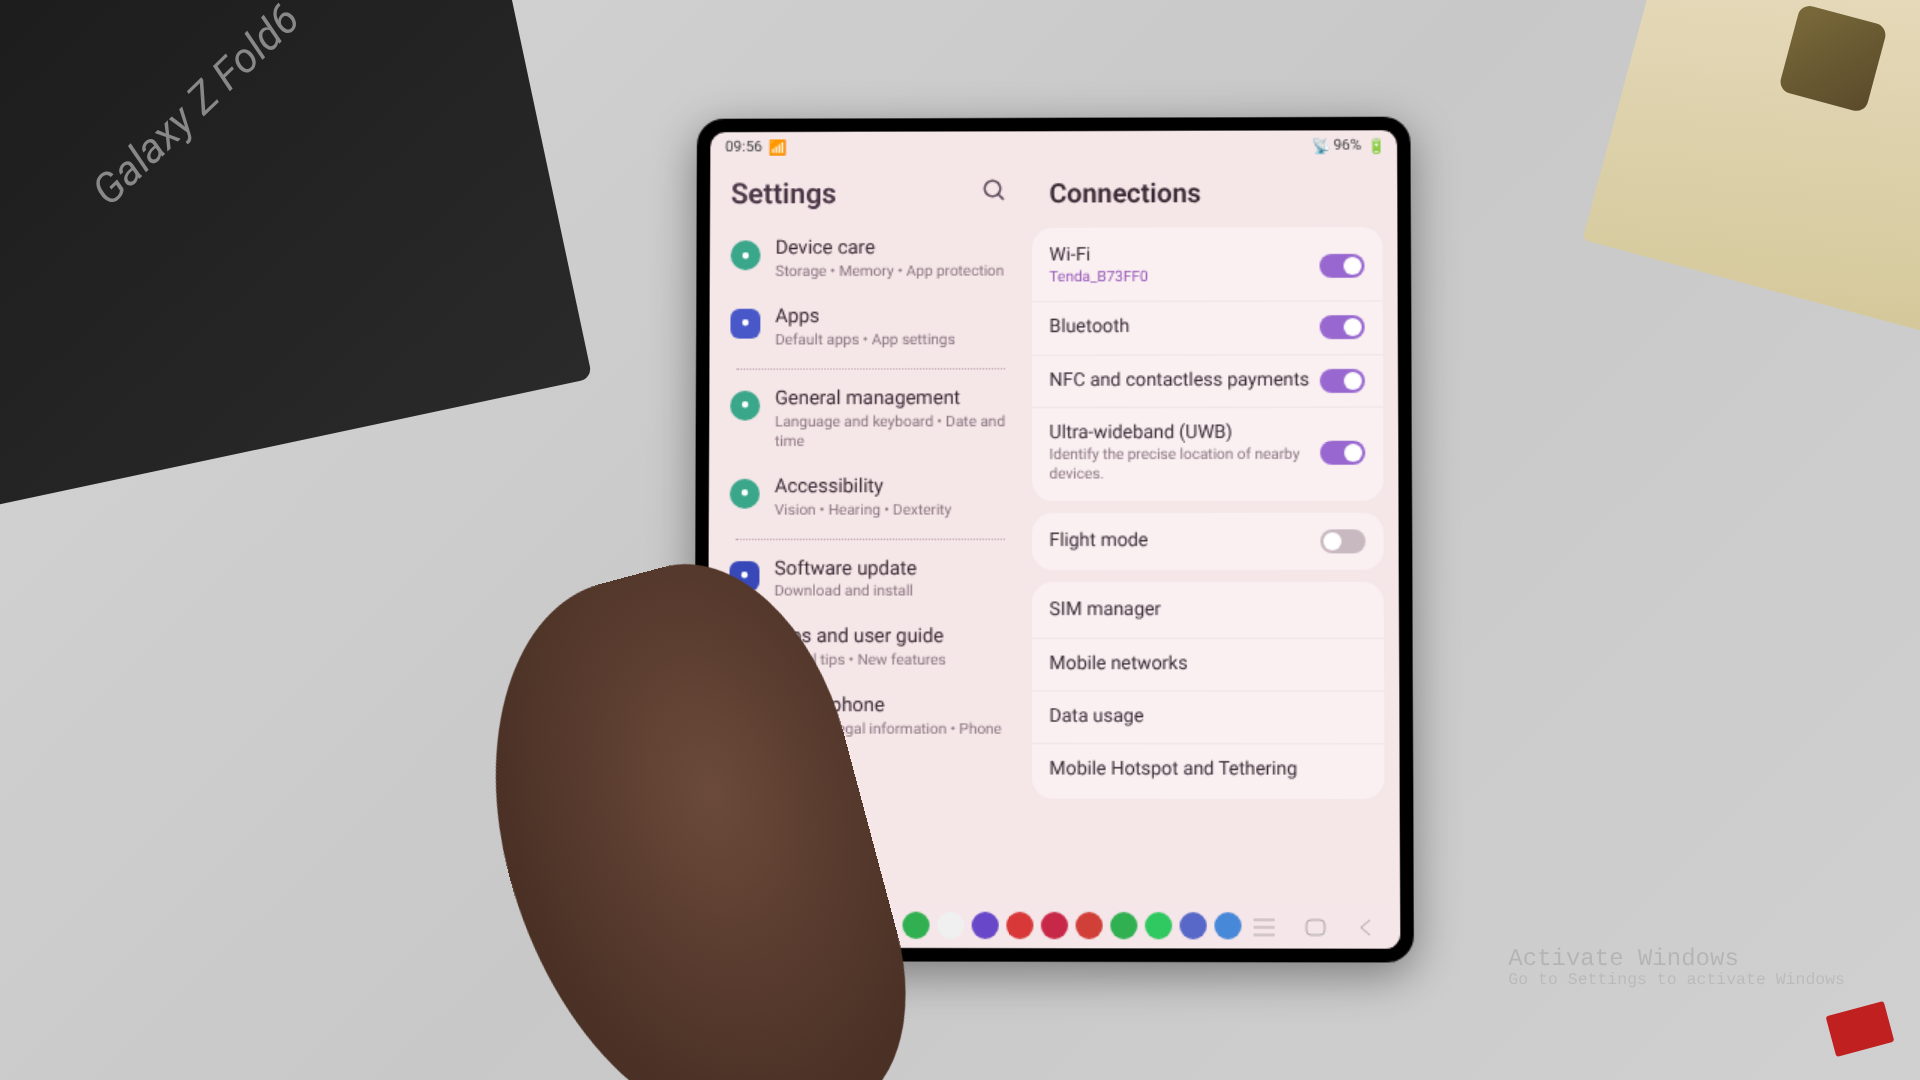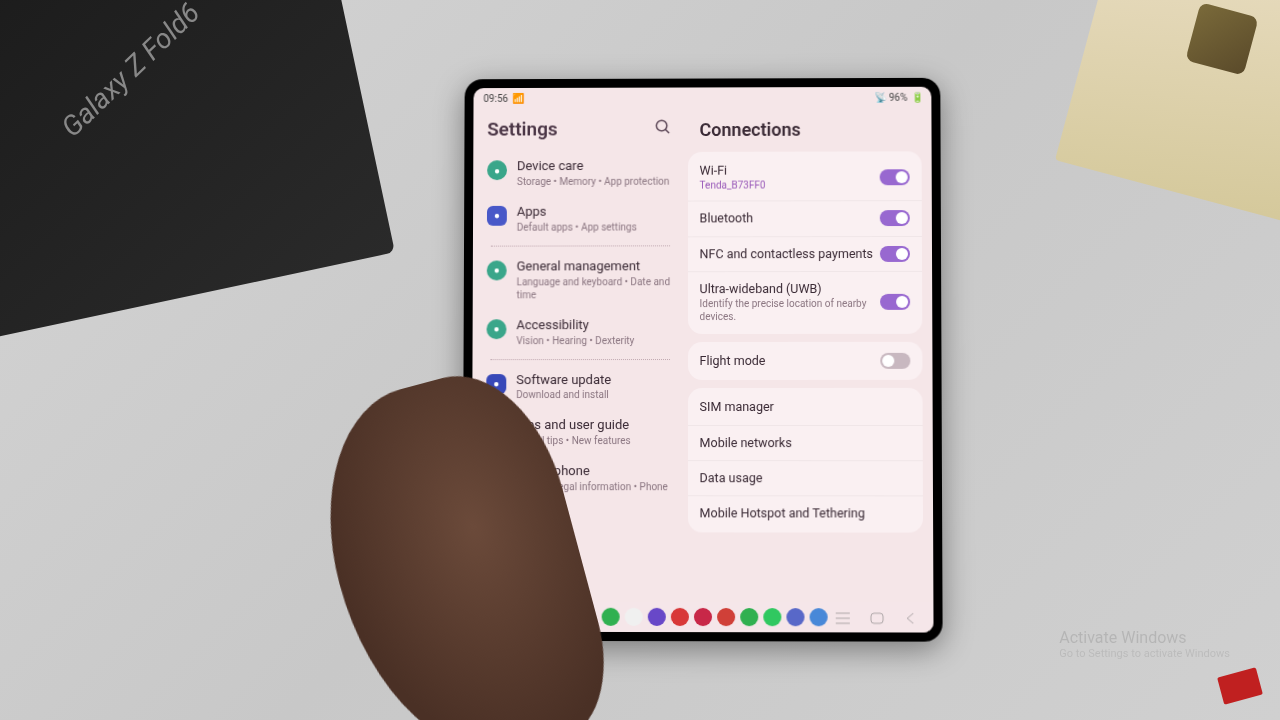--- a/index.html
+++ b/index.html
@@ -62,20 +62,21 @@
     border-radius: 50% 40% 30% 60%;
     transform: rotate(-15deg);
     z-index: 50;
   }
   .watermark {
     position: absolute;
     bottom: 60px;
     right: 50px;
     color: rgba(0,0,0,0.12);
     font-size: 16px;
+    font-family: Liberation Mono, monospace;
   }
   .watermark .sub {
     font-size: 11px;
     opacity: 0.8;
   }
   .brand-badge {
     position: absolute;
     bottom: 20px;
     right: 20px;
     width: 40px;

